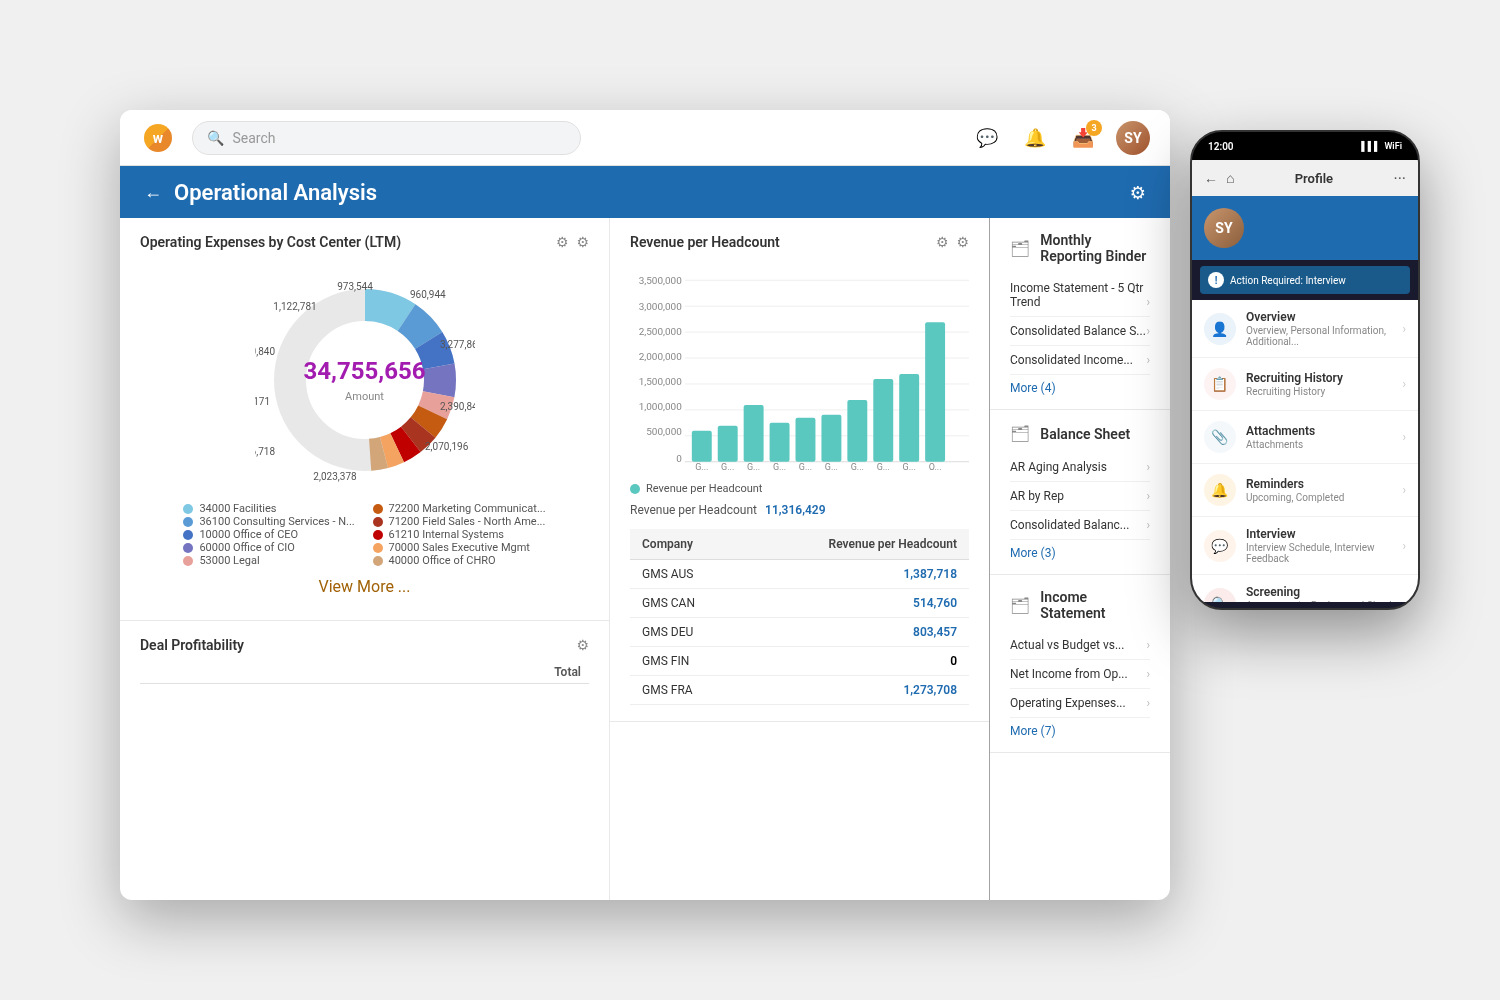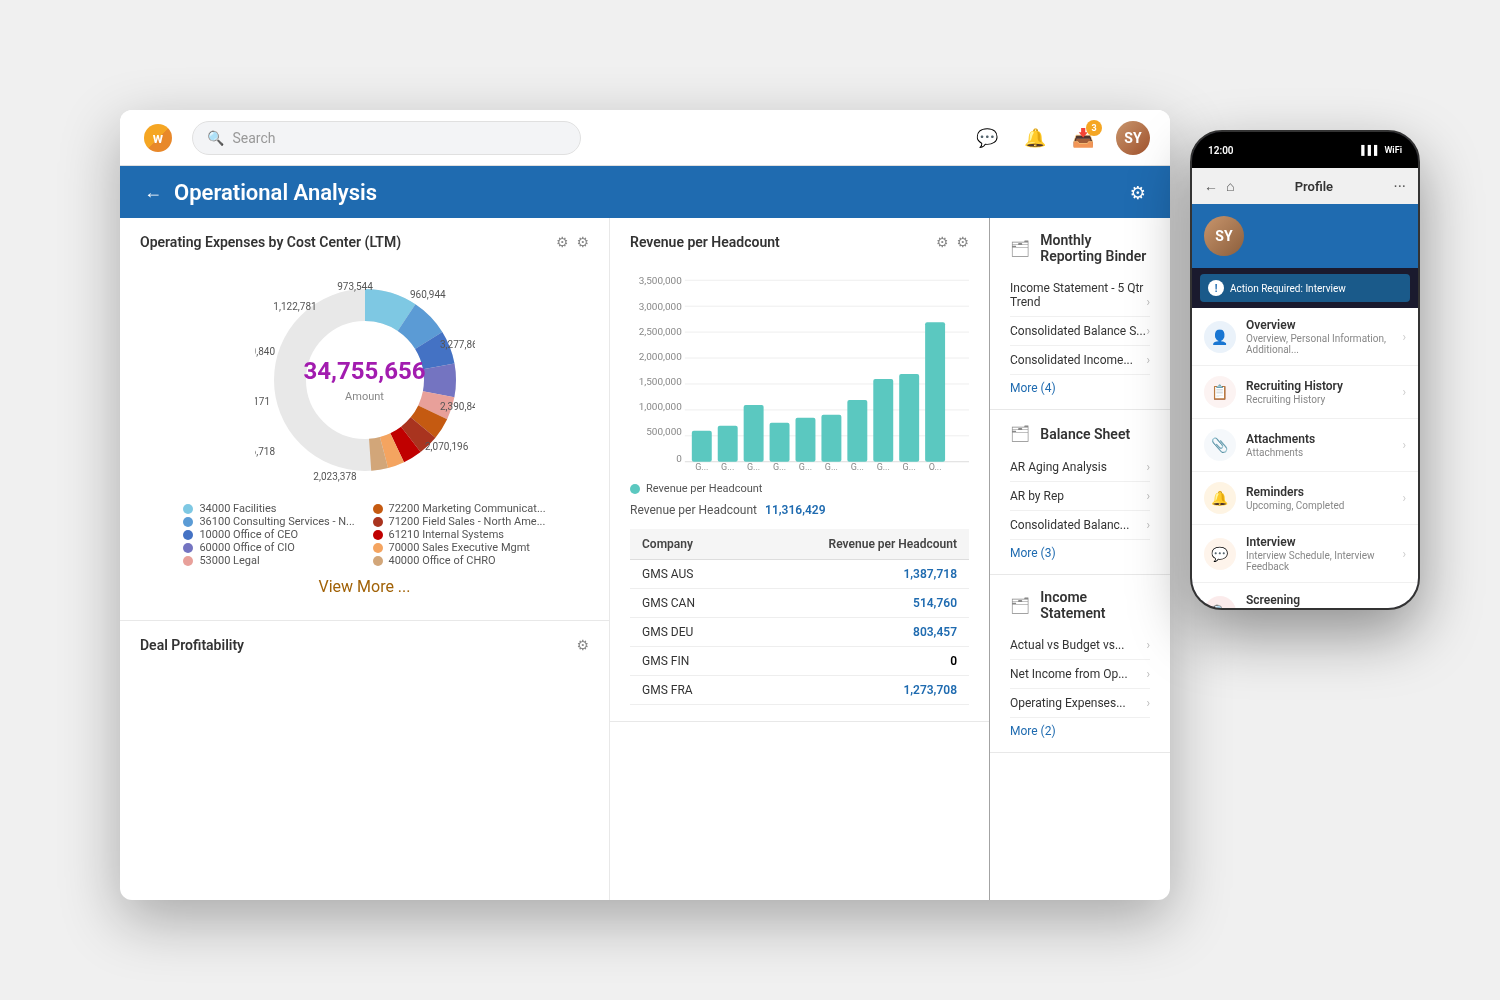--- a/index.html
+++ b/index.html
@@ -454,21 +454,21 @@
       height: 480px;
       background: #1a1a2e;
       border-radius: 32px;
       box-shadow: 0 24px 60px rgba(0,0,0,0.4);
       overflow: hidden;
       z-index: 5;
       border: 2px solid #333;
     }
 
     .phone-status-bar {
-      height: 36px;
+      height: 28px;
       background: #000;
       display: flex;
       align-items: center;
       justify-content: space-between;
       padding: 0 16px;
       color: #fff;
       font-size: 10px;
       font-weight: 600;
     }
 
@@ -767,20 +767,28 @@
         </div>
       </div>
 
       <div class="deal-prof">
         <div class="widget-header">
           <span class="widget-title">Deal Profitability</span>
           <div class="widget-icons">
             <span>⚙</span>
           </div>
         </div>
+        <table class="deal-table">
+          <thead>
+            <tr>
+              <th></th>
+              <th>Total</th>
+            </tr>
+          </thead>
+        </table>
       </div>
     </div>
 
     <div class="mid-panel">
       <div class="bar-widget">
         <div class="widget-header">
           <span class="widget-title">Revenue per Headcount</span>
           <div class="widget-icons">
             <span>⚙</span>
             <span>⚙</span>
@@ -936,21 +944,21 @@
       <span class="binder-chevron">›</span>
             </div>
             <div class="binder-item">
               <span class="binder-item-text">Net Income from Op...</span>
       <span class="binder-chevron">›</span>
             </div>
             <div class="binder-item">
               <span class="binder-item-text">Operating Expenses...</span>
       <span class="binder-chevron">›</span>
             </div>
-            <div class="more-link">More (2)</div>
+            <div class="more-link">More (7)</div>
           </div>
         </div>
     </div>
 
   </div>
 </div>
 
 <div class="mobile-phone">
 
   <div class="phone-status-bar">

